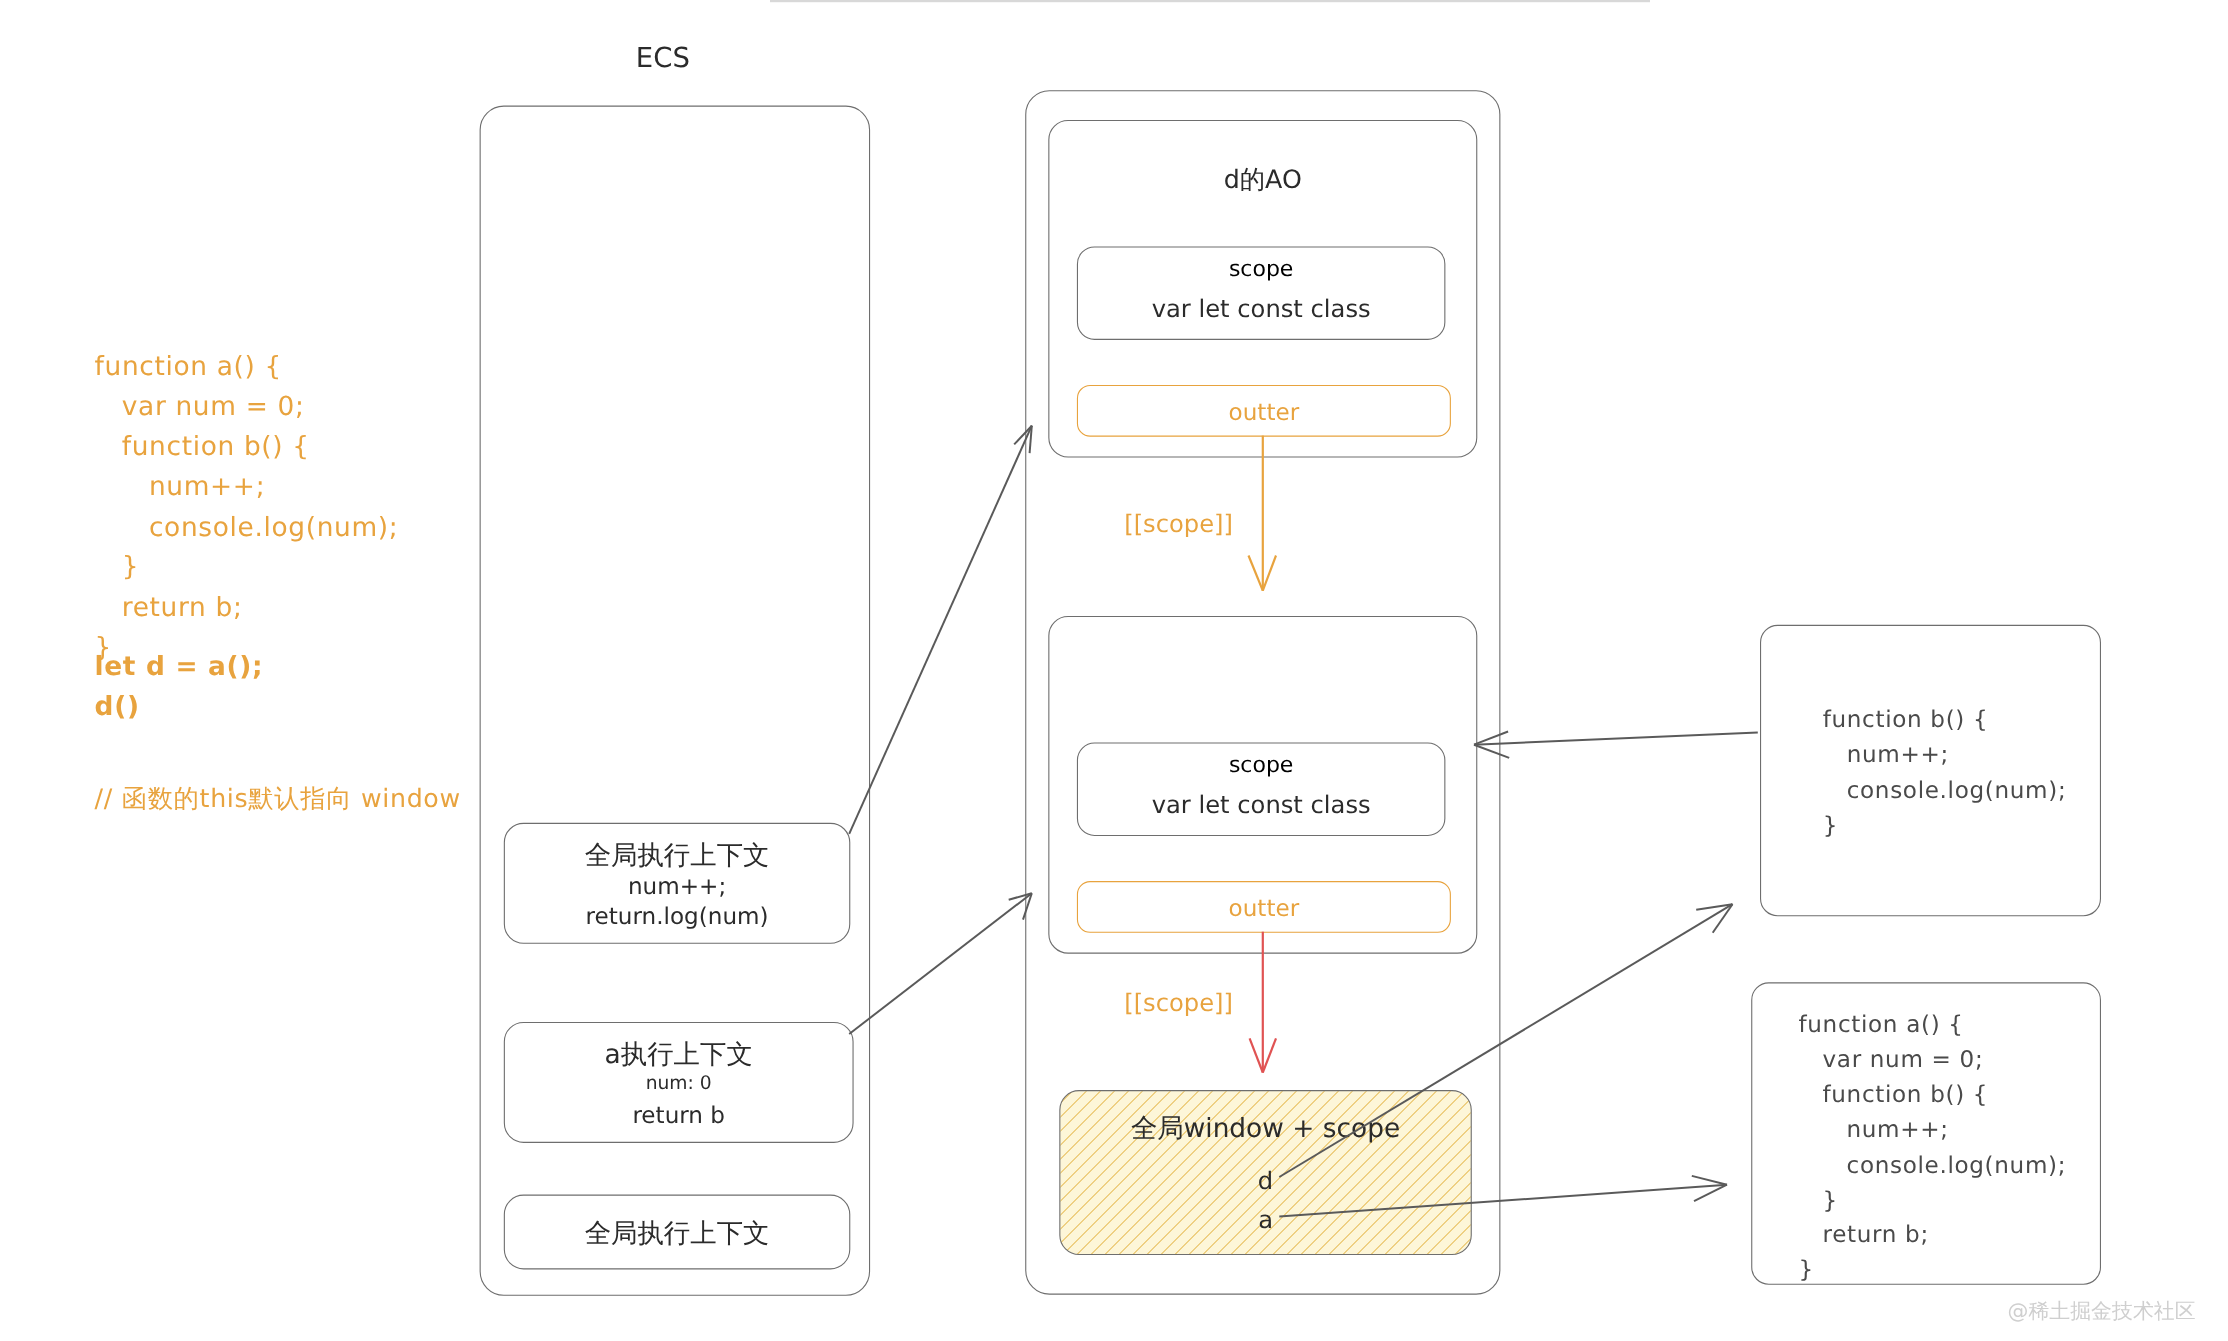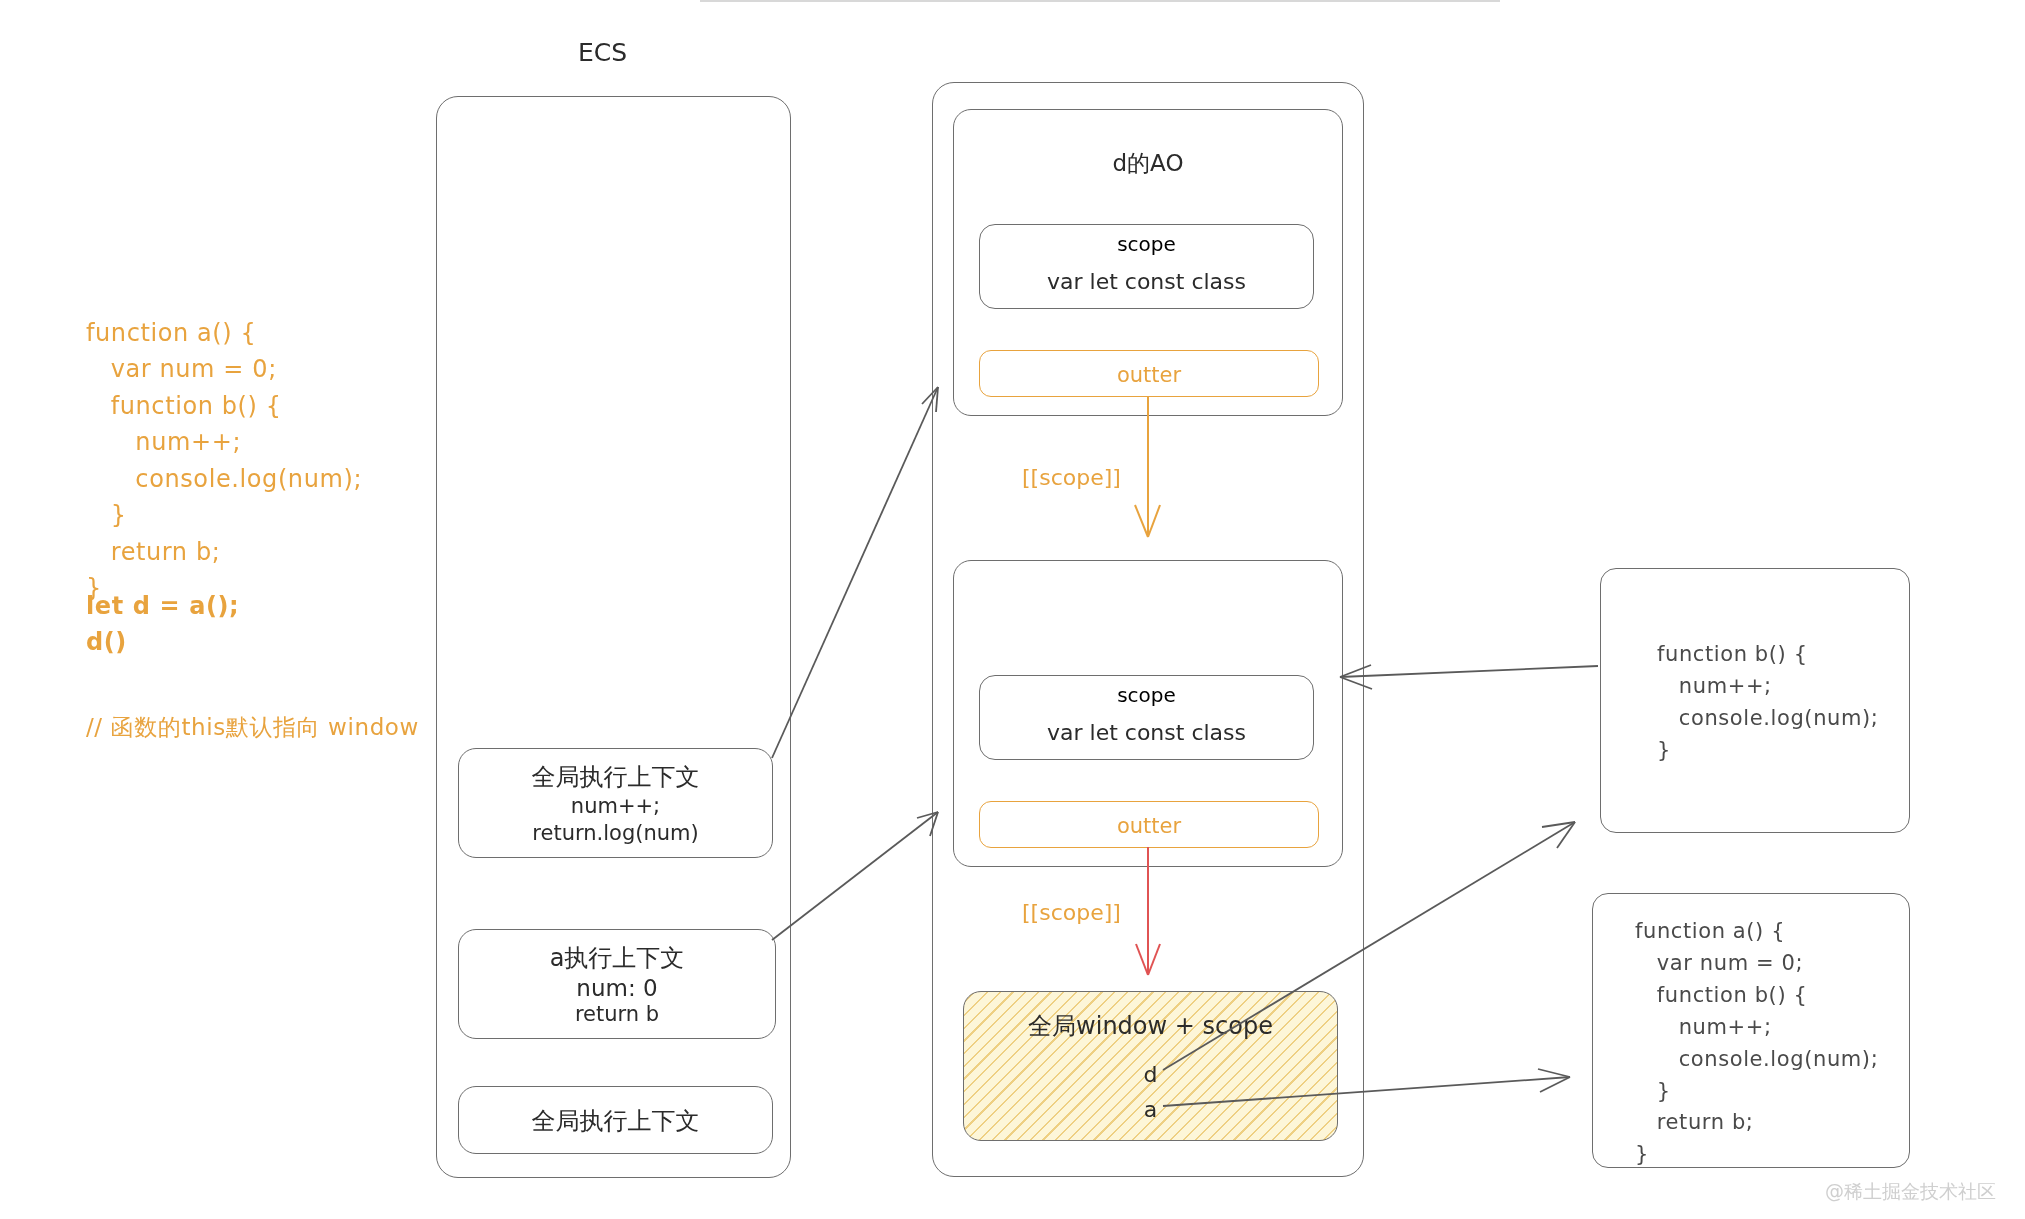--- a/index.html
+++ b/index.html
@@ -130,21 +130,21 @@
   <div class="box" style="left:436px; top:96px; width:355px; height:1082px;"></div>
 
   <div class="box-inner" style="left:458px; top:748px; width:315px; height:110px;">
     <div class="center-label dark" style="top:12px; font-size:24px;">全局执行上下文</div>
     <div class="center-label dark" style="top:45px; font-size:21px;">num++;</div>
     <div class="center-label dark" style="top:72px; font-size:21px;">return.log(num)</div>
   </div>
 
   <div class="box-inner" style="left:458px; top:913px; width:318px; height:110px;margin-top:16px;">
     <div class="center-label dark" style="top:12px; font-size:24px;">a执行上下文</div>
-    <div class="center-label dark" style="top:45px; font-size:23px;">num: 0</div>
+    <div class="center-label dark" style="top:45px; font-size:17px;">num: 0</div>
     <div class="center-label dark" style="top:72px; font-size:21px;">return b</div>
   </div>
 
   <div class="box-inner" style="left:458px; top:1086px; width:315px; height:68px;">
     <div class="center-label dark" style="top:18px; font-size:24px;">全局执行上下文</div>
   </div>
 
   <div class="box" style="left:932px; top:82px; width:432px; height:1095px;"></div>
 
   <div class="box-inner" style="left:953px; top:109px; width:390px; height:307px;">

